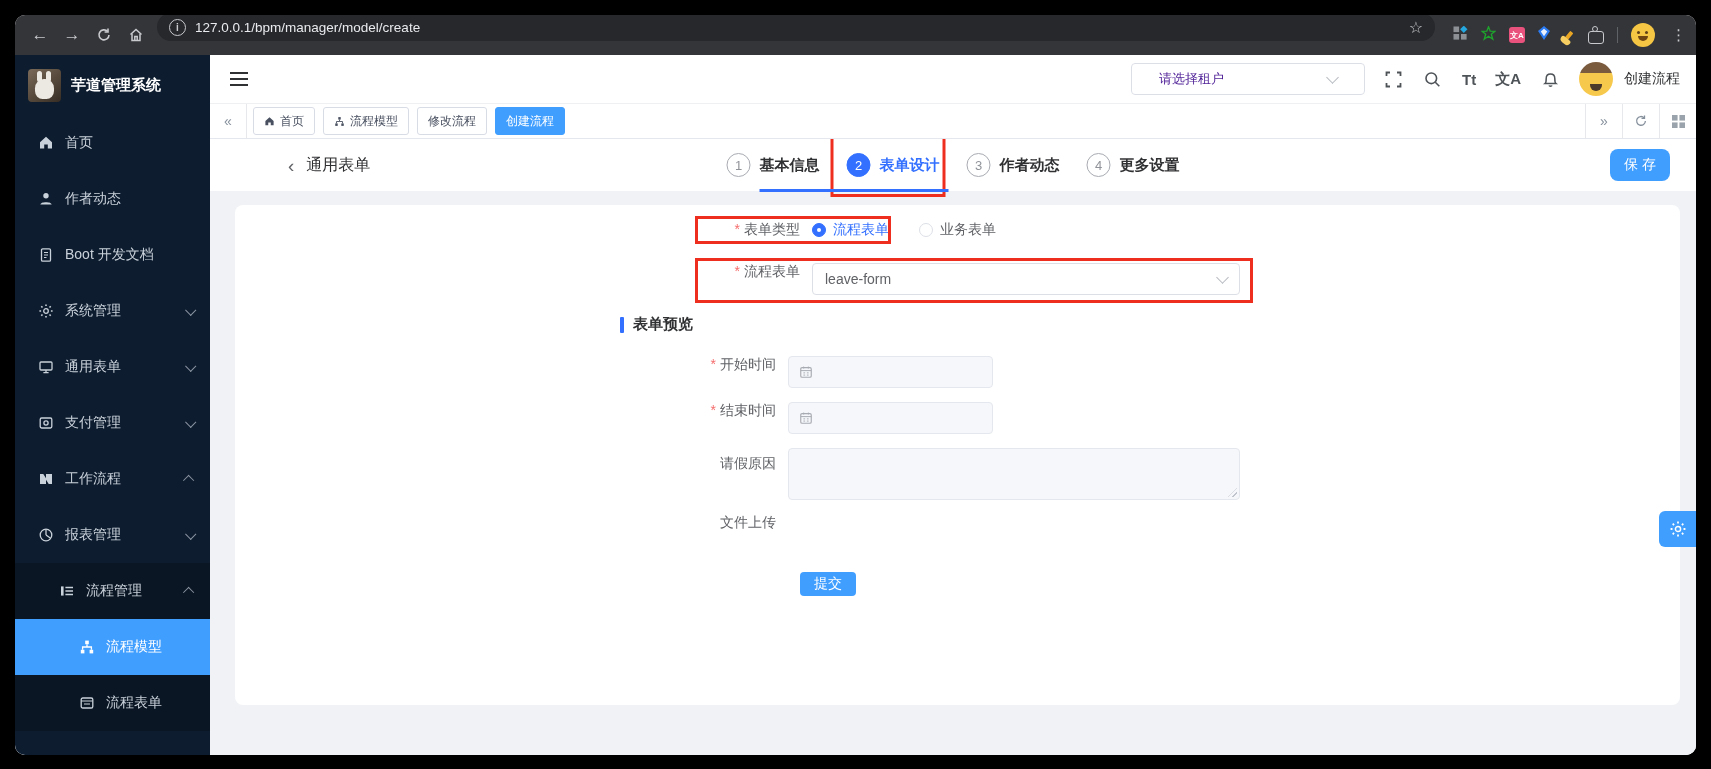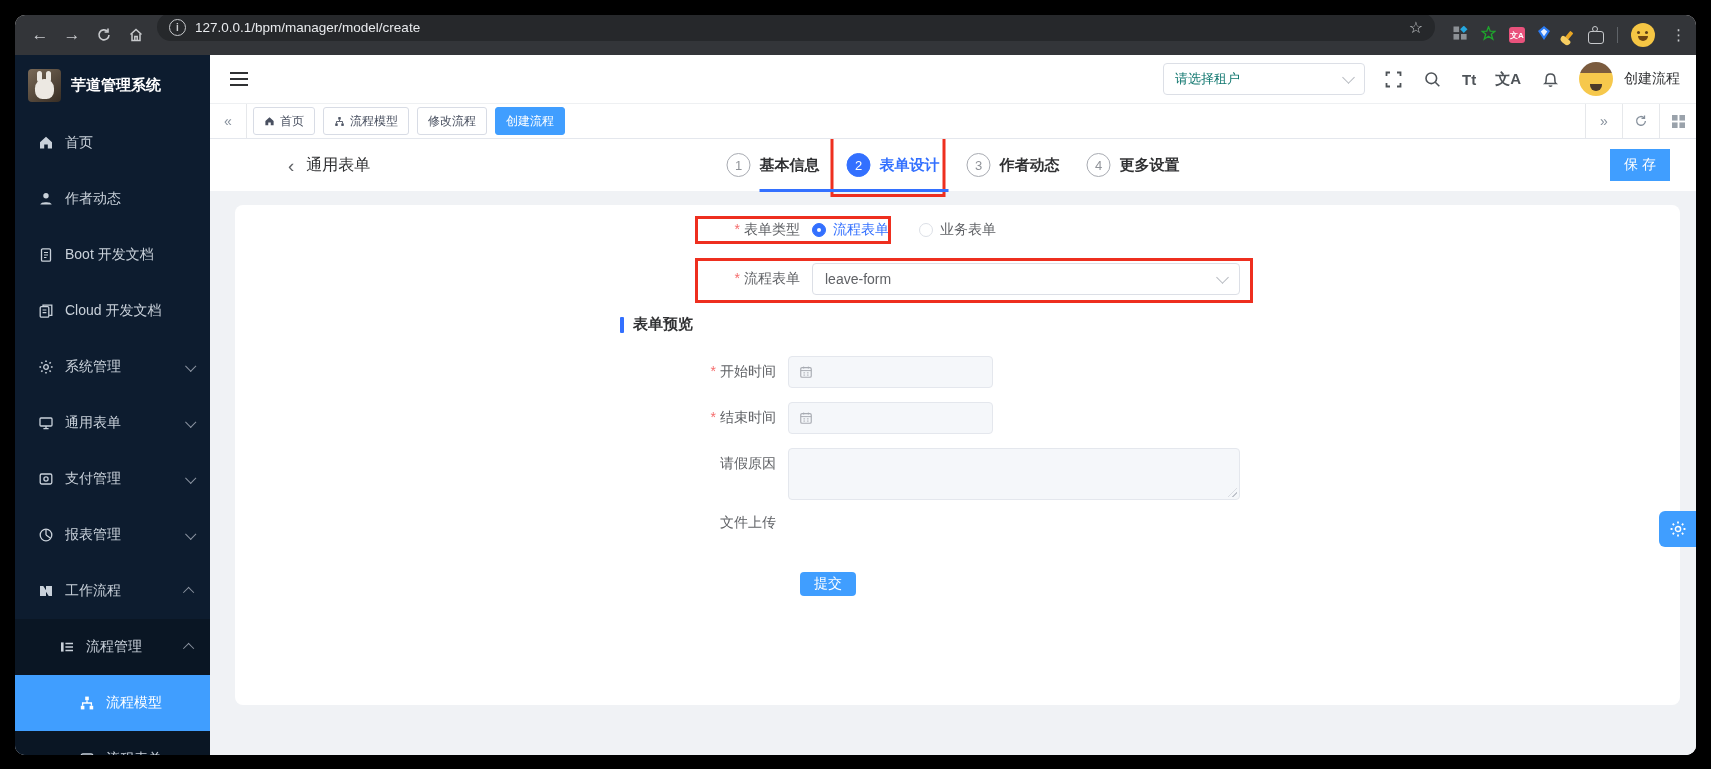--- a/index.html
+++ b/index.html
@@ -32,21 +32,21 @@
   .cavatar{width:24px;height:24px;border-radius:50%;background:#f5c644;position:relative;flex:0 0 auto;}
   .cavatar::before{content:"";position:absolute;top:8px;left:5.5px;width:3px;height:3px;border-radius:50%;
                    background:#5f4019;box-shadow:8px 0 0 #5f4019;}
   .cavatar::after{content:"";position:absolute;top:12.5px;left:7px;width:10px;height:5px;border-radius:0 0 9px 9px;background:#6e4512;}
   .cdots{color:#c8cacd;font-size:15px;letter-spacing:0;margin-left:6px;}
 
   
   .app{flex:1;display:flex;min-height:0;background:#f0f2f5;}
 
   
-  .sidebar{width:195px;flex:0 0 auto;background:#0d1c2f;color:#c9d1da;display:flex;flex-direction:column;overflow:hidden;}
+  .sidebar{width:195px;flex:0 0 auto;background:#0d1c2f;color:#c9d1da;display:flex;flex-direction:column;overflow:hidden;justify-content:center;}
   .logo-row{height:60px;display:flex;align-items:center;padding-left:13px;gap:10px;flex:0 0 auto;}
   .logo-img{width:33px;height:33px;border-radius:4px;background:linear-gradient(140deg,#7a6a58,#372d24);position:relative;overflow:hidden;}
   .logo-img::before{content:"";position:absolute;top:2px;left:9px;width:5px;height:11px;background:#ece8e2;border-radius:3px;
                     box-shadow:9px 0 0 #ece8e2;}
   .logo-img::after{content:"";position:absolute;left:7px;top:10px;width:19px;height:20px;background:#ece8e2;border-radius:46% 46% 40% 40%;}
   .logo-title{color:#fff;font-size:15px;font-weight:bold;white-space:nowrap;}
   .menu{flex:1;}
   .mi{height:56px;display:flex;align-items:center;padding:0 16px 0 23px;font-size:14px;gap:11px;white-space:nowrap;cursor:pointer;}
   .mi .micon{width:16px;height:16px;flex:0 0 auto;color:#c9d1da;}
   .caret{width:7px;height:7px;border-right:1.5px solid #8a93a0;border-bottom:1.5px solid #8a93a0;
@@ -60,21 +60,21 @@
 
   
   .main{flex:1;display:flex;flex-direction:column;min-width:0;}
   .navbar{height:48px;background:#fff;display:flex;align-items:center;padding:0 16px;flex:0 0 auto;
           border-bottom:1px solid #eef0f2;}
   .hamb{width:18px;height:2px;background:#303133;position:relative;margin:0 4px;}
   .hamb::before,.hamb::after{content:"";position:absolute;left:0;width:18px;height:2px;background:#303133;}
   .hamb::before{top:-6px;} .hamb::after{top:6px;}
   .nav-right{margin-left:auto;display:flex;align-items:center;gap:19px;color:#5a5e66;}
   .tenant{width:178px;height:30px;border:1px solid #dcdfe6;border-radius:4px;display:flex;align-items:center;
-          padding:0 11px;color:#0f766e;font-size:13px;gap:6px;background:#fff;}
+          padding:0 27px;color:#4c1d95;font-size:13px;gap:6px;background:#fff;}
   .tenant .dcaret{margin-left:auto;}
   .navico{display:flex;align-items:center;justify-content:center;width:20px;height:20px;}
   .txtico{font-size:15px;color:#4e5358;font-weight:bold;text-align:right;}
   .uavatar{width:34px;height:34px;border-radius:50%;background:linear-gradient(180deg,#7b5b3e 33%,#f6c84c 33%);position:relative;}
   .uavatar::after{content:"";position:absolute;left:11px;bottom:5px;width:12px;height:7px;border-radius:0 0 10px 10px;background:#4c3a2a;}
   .uname{font-size:14px;color:#303133;margin-left:-8px;}
 
   
   .tagsbar{height:34px;background:#fff;border-bottom:1px solid #e4e7ed;display:flex;align-items:center;flex:0 0 auto;}
   .tcell{width:36px;height:100%;display:flex;align-items:center;justify-content:center;color:#86909c;font-size:14px;}
@@ -93,26 +93,26 @@
   .back{display:flex;align-items:center;gap:12px;color:#303133;font-size:16px;margin-left:52px;cursor:pointer;}
   .back .bchev{color:#606266;font-size:19px;line-height:1;}
   .steps{position:absolute;left:50%;top:0;height:100%;transform:translateX(-50%);display:flex;align-items:center;gap:27px;}
   .step{display:flex;align-items:center;gap:9px;font-size:15px;font-weight:bold;color:#303133;white-space:nowrap;cursor:pointer;}
   .snum{width:24px;height:24px;border-radius:50%;border:1px solid #a8abb2;color:#909399;display:flex;align-items:center;
         justify-content:center;font-size:13px;font-weight:normal;background:#fff;box-sizing:border-box;}
   .step.active{color:#3370ff;position:relative;}
   .step.active .snum{background:#3370ff;border-color:#3370ff;color:#fff;}
   .rframe{position:absolute;left:-16px;right:-6px;top:-18px;bottom:-20px;border:3px solid #ee2f1f;pointer-events:none;}
   .tabline{position:absolute;left:-87px;right:-9px;bottom:-15px;height:3px;background:#3370ff;pointer-events:none;}
-  .savebtn{margin-left:auto;width:60px;height:32px;background:#409eff;color:#fff;border:none;border-radius:0;
+  .savebtn{margin-left:auto;width:60px;height:32px;background:#409eff;color:#fff;border:none;border-radius:8px;
            font-size:14px;cursor:pointer;white-space:nowrap;}
 
   .card{margin:14px 16px 0 25px;height:500px;background:#fff;border-radius:8px;padding-top:16px;box-sizing:border-box;}
 
-  .frow{display:flex;align-items:center;position:relative;}
+  .frow{display:flex;align-items:flex-start;position:relative;}
   .flabel{width:577px;text-align:right;padding-right:12px;font-size:14px;color:#606266;box-sizing:border-box;white-space:nowrap;}
   .flabel2{width:553px;text-align:right;padding-right:12px;font-size:14px;color:#606266;box-sizing:border-box;white-space:nowrap;}
   .req{color:#f56c6c;margin-right:4px;}
   .radio{display:flex;align-items:center;gap:7px;font-size:14px;color:#606266;margin-right:30px;cursor:pointer;}
   .rdot{width:14px;height:14px;border-radius:50%;border:1px solid #dcdfe6;background:#fff;box-sizing:border-box;position:relative;}
   .radio.sel .rdot{background:#3370ff;border-color:#3370ff;}
   .radio.sel .rdot::after{content:"";position:absolute;left:4px;top:4px;width:4px;height:4px;border-radius:50%;background:#fff;}
   .radio.sel span{color:#3370ff;}
   .frame2{position:absolute;left:460px;width:190px;top:-5px;bottom:-5px;border:3px solid #ee2f1f;pointer-events:none;}
   .frame3{position:absolute;left:460px;width:552px;top:-5px;bottom:-8px;border:3px solid #ee2f1f;pointer-events:none;}
@@ -219,29 +219,20 @@
         <div class="mi">
           <span class="micon">
             <svg viewBox="0 0 16 16" width="16" height="16" fill="none" stroke="currentColor" stroke-width="1.3">
                 <rect x="3.5" y="1.8" width="9" height="12.4" rx="1.2"></rect>
                 <path d="M6 5.5 H10 M6 8 H10 M6 10.5 H8.5" stroke-width="1.2"></path>
               </svg></span>
           <span>Boot 开发文档</span>
         </div>
         <div class="mi">
           <span class="micon">
-            <svg viewBox="0 0 16 16" width="16" height="16" fill="none" stroke="currentColor" stroke-width="1.3">
-                <rect x="2.2" y="3.6" width="8.6" height="10.6" rx="1.2"></rect>
-                <path d="M5 3.4 V2.2 H13.8 V12.4 H11.2"></path>
-                <path d="M4.6 7 H8.4 M4.6 9.6 H8.4" stroke-width="1.2"></path>
-              </svg></span>
-          <span>Cloud 开发文档</span>
-        </div>
-        <div class="mi">
-          <span class="micon">
             <svg viewBox="0 0 16 16" width="16" height="16" fill="none" stroke="currentColor">
                 <circle cx="8" cy="8" r="2.3" stroke-width="1.3"></circle>
                 <path d="M8 1.4 V3.1 M8 12.9 V14.6 M1.4 8 H3.1 M12.9 8 H14.6 M3.3 3.3 L4.5 4.5 M11.5 11.5 L12.7 12.7 M12.7 3.3 L11.5 4.5 M4.5 11.5 L3.3 12.7" stroke-width="1.6"></path>
               </svg></span>
           <span>系统管理</span>
           <span class="caret"></span>
         </div>
         <div class="mi">
           <span class="micon">
             <svg viewBox="0 0 16 16" width="16" height="16" fill="none" stroke="currentColor" stroke-width="1.3">
@@ -255,34 +246,34 @@
           <span class="micon">
             <svg viewBox="0 0 16 16" width="16" height="16" fill="none" stroke="currentColor" stroke-width="1.3">
                 <rect x="2.2" y="3" width="11.6" height="10" rx="1.4"></rect>
                 <circle cx="8" cy="8" r="2.1"></circle>
               </svg></span>
           <span>支付管理</span>
           <span class="caret"></span>
         </div>
         <div class="mi">
           <span class="micon">
+            <svg viewBox="0 0 16 16" width="16" height="16">
+                <path d="M2 3 H5.3 L8 7.3 V3 H14 V13 H10.7 L8 8.7 V13 H2 Z" fill="currentColor"></path>
+              </svg></span>
+          <span>工作流程</span>
+          <span class="caret up"></span>
+        </div>
+        <div class="mi">
+          <span class="micon">
             <svg viewBox="0 0 16 16" width="16" height="16" fill="none" stroke="currentColor" stroke-width="1.3">
                 <circle cx="8" cy="8" r="5.8"></circle>
                 <path d="M8 8 V2.2 M8 8 L12.6 11.2"></path>
               </svg></span>
           <span>报表管理</span>
           <span class="caret"></span>
-        </div>
-        <div class="mi">
-          <span class="micon">
-            <svg viewBox="0 0 16 16" width="16" height="16">
-                <path d="M2 3 H5.3 L8 7.3 V3 H14 V13 H10.7 L8 8.7 V13 H2 Z" fill="currentColor"></path>
-              </svg></span>
-          <span>工作流程</span>
-          <span class="caret up"></span>
         </div>
         <div class="subblock">
           <div class="mi sub">
             <span class="micon">
               <svg viewBox="0 0 16 16" width="16" height="16">
                   <rect x="2" y="3.4" width="2.6" height="9.2" fill="currentColor"></rect>
                   <path d="M6.4 4.4 H14 M6.4 8 H14 M6.4 11.6 H14" stroke="currentColor" stroke-width="1.5"></path>
                 </svg></span>
             <span>流程管理</span>
             <span class="caret up"></span>

